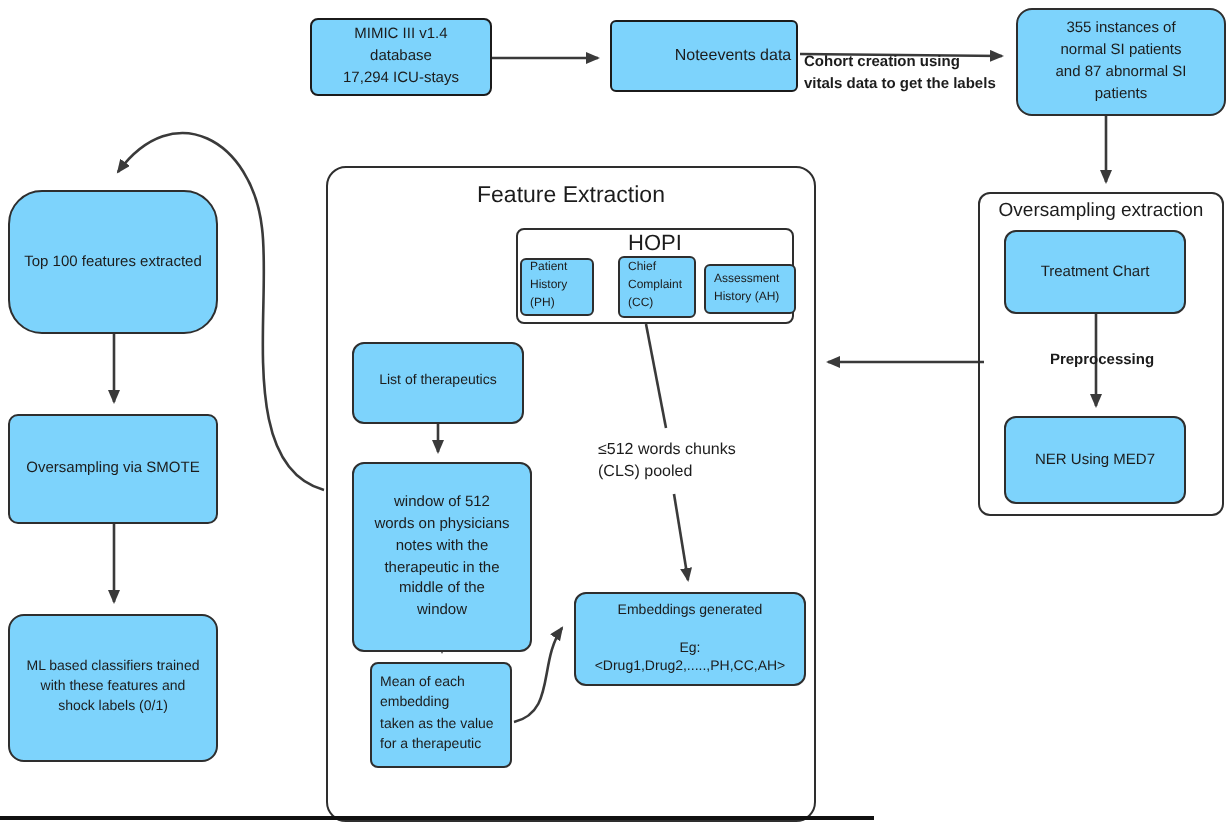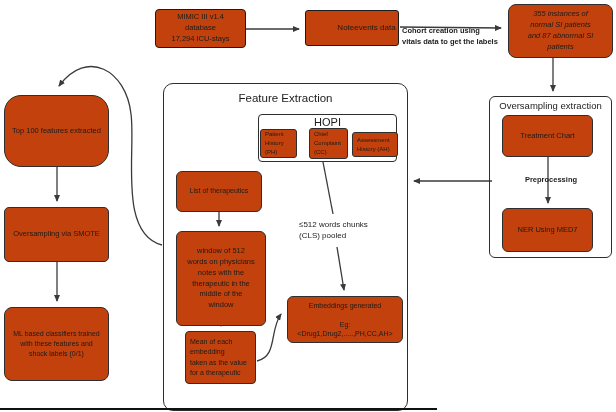--- a/index.html
+++ b/index.html
@@ -2,21 +2,21 @@
 <html><head>
 <meta charset="utf-8">
 <style>
   html,body{margin:0;padding:0;background:#ffffff;}
   .canvas{
     position:relative;width:616px;height:412px;background:#ffffff;overflow:hidden;
     font-family:"Liberation Sans","DejaVu Sans",sans-serif;color:#1c1c1c;
   }
   .arrows{position:absolute;left:0;top:0;width:616px;height:412px;}
   .box{
-    position:absolute;background:#c2410c;border:1.3px solid #2e2e2e;border-radius:5px;
+    position:absolute;background:#7dd3fc;border:1.3px solid #2e2e2e;border-radius:5px;
     display:flex;align-items:center;justify-content:center;text-align:center;
     white-space:pre-line;line-height:1.45;box-sizing:border-box;
   }
   .container-box{background:transparent;align-items:flex-start;justify-content:center;}
   .container-title{white-space:pre-line;}
   .thick{border-width:1.8px;border-color:#1b1b1b;}
   .left-align{text-align:left;justify-content:flex-start;padding-left:4px;}
   .free-label{position:absolute;white-space:pre-line;line-height:1.4;}
   .fs6{font-size:6px;}
   .fs7{font-size:7px;}
@@ -58,21 +58,21 @@
 
   <div class="box thick fs75" style="left:155px;top:9px;width:91px;height:39px;border-radius:4px;">MIMIC III v1.4
 database
 17,294 ICU-stays</div>
 
   <div class="box thick fs8" style="left:305px;top:10px;width:94px;height:36px;border-radius:3px;padding-left:29px;">Noteevents data</div>
 
   <div class="free-label fs75 semibold" style="left:402px;top:6px;width:108px;margin-top:20px;">Cohort creation using
 vitals data to get the labels</div>
 
-  <div class="box fs75" style="left:508px;top:4px;width:105px;height:54px;border-radius:8px;font-style:italic;">355 instances of
+  <div class="box fs75" style="left:508px;top:4px;width:105px;height:54px;border-radius:8px;">355 instances of
 normal SI patients
 and 87 abnormal SI
 patients</div>
 
   <div class="box container-box" style="left:489px;top:96px;width:123px;height:162px;border-radius:6px;">
     <span class="container-title fs95" style="margin-top:2px;">Oversampling extraction</span>
   </div>
 
   <div class="box fs75" style="left:502px;top:115px;width:91px;height:42px;border-radius:6px;">Treatment Chart</div>
 

